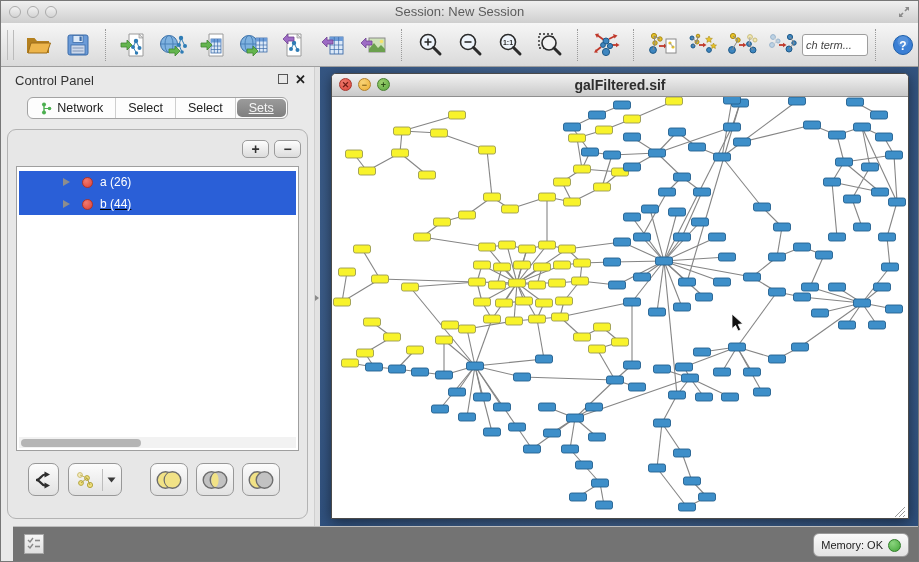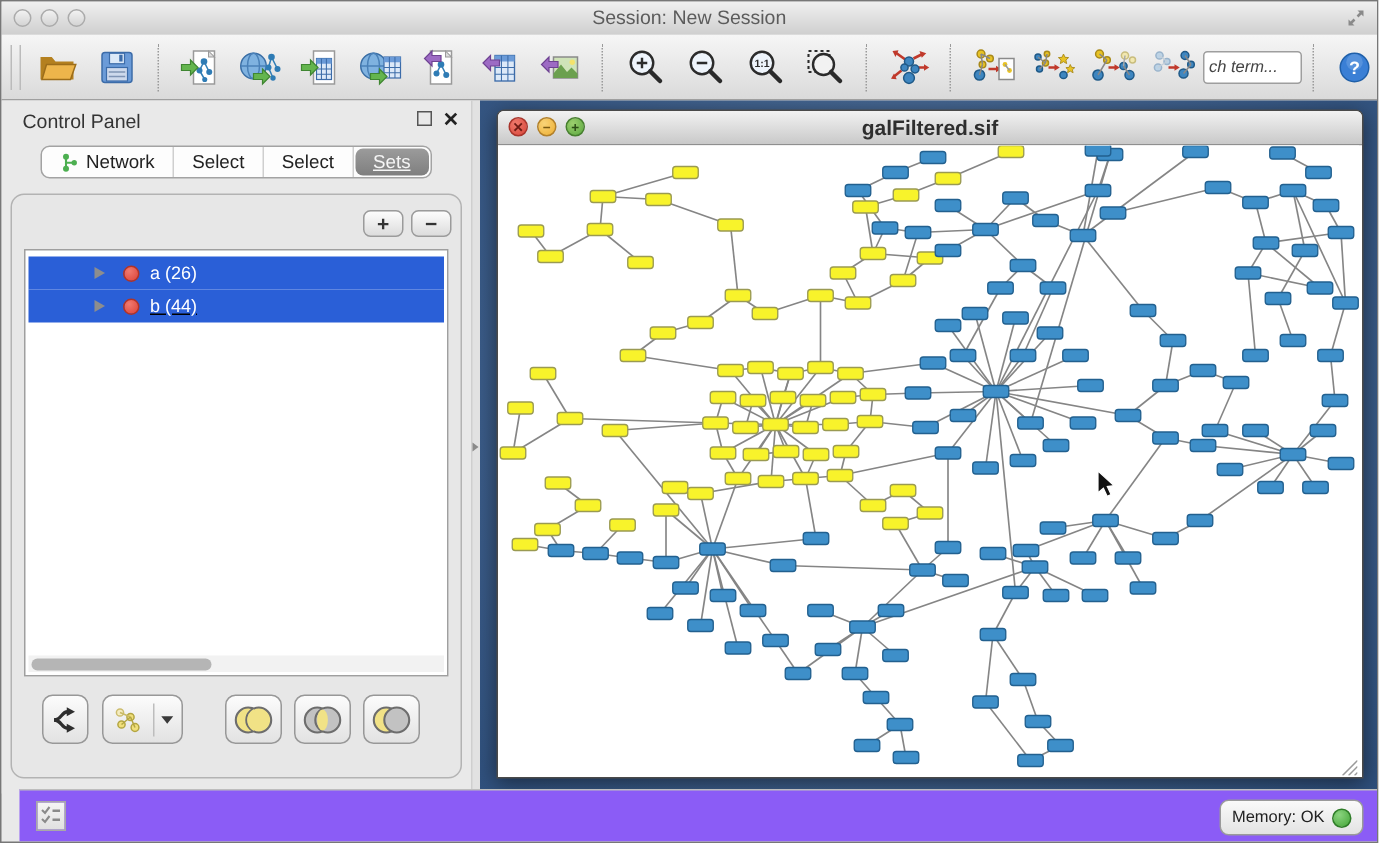--- a/index.html
+++ b/index.html
@@ -53,21 +53,21 @@
   .if-titlebar{position:relative;height:22px;background:linear-gradient(#f2f2f2,#c9c9c9);border-bottom:1px solid #8f8f8f;border-radius:4px 4px 0 0;}
   .if-dots{position:absolute;left:7px;top:4px;display:flex;gap:6px;}
   .if-dot{width:13px;height:13px;border-radius:50%;box-sizing:border-box;font-size:9px;line-height:12px;text-align:center;font-weight:bold;}
   .if-dot.red{background:radial-gradient(circle at 35% 30%,#ee7a6c,#d9453a);border:1px solid #a8352c;color:#6d1b14;}
   .if-dot.yellow{background:radial-gradient(circle at 35% 30%,#f8d377,#eeaf33);border:1px solid #b2802a;color:#7a5a12;}
   .if-dot.green{background:radial-gradient(circle at 35% 30%,#9ccf6e,#5ba83f);border:1px solid #477f2f;color:#2c4d17;}
   .if-title{position:absolute;left:0;right:0;top:3px;text-align:center;font-size:14px;font-weight:600;color:#2e2e2e;}
   .canvas{position:relative;width:574px;height:421px;background:#fff;overflow:hidden;}
   .grip{position:absolute;right:1px;bottom:1px;width:13px;height:13px;}
   
-  .statusbar{position:absolute;left:12px;bottom:0;right:0;height:34px;background:#8b5cf6;border-top:1px solid #bdbdbd;}
+  .statusbar{position:absolute;left:12px;bottom:0;right:0;height:34px;background:#737373;border-top:1px solid #bdbdbd;}
   .task-btn{position:absolute;left:11px;top:7px;width:20px;height:20px;border:1px solid #a8a8a8;background:linear-gradient(#f5f5f5,#e0e0e0);padding:0;}
   .mem-btn{position:absolute;right:9px;top:6px;height:22px;border:1px solid #9a9a9a;border-radius:6px;background:linear-gradient(#fafafa,#e3e3e3);display:flex;align-items:center;gap:5px;padding:0 7px;font-size:11px;color:#222;}
   .mem-dot{width:13px;height:13px;border-radius:50%;background:radial-gradient(circle at 35% 30%,#8bd47f,#43a538);border:1px solid #2f7d28;box-sizing:border-box;}
 </style>
 </head>
 <body>
 
 <div id="app">
 
   <div class="titlebar">

